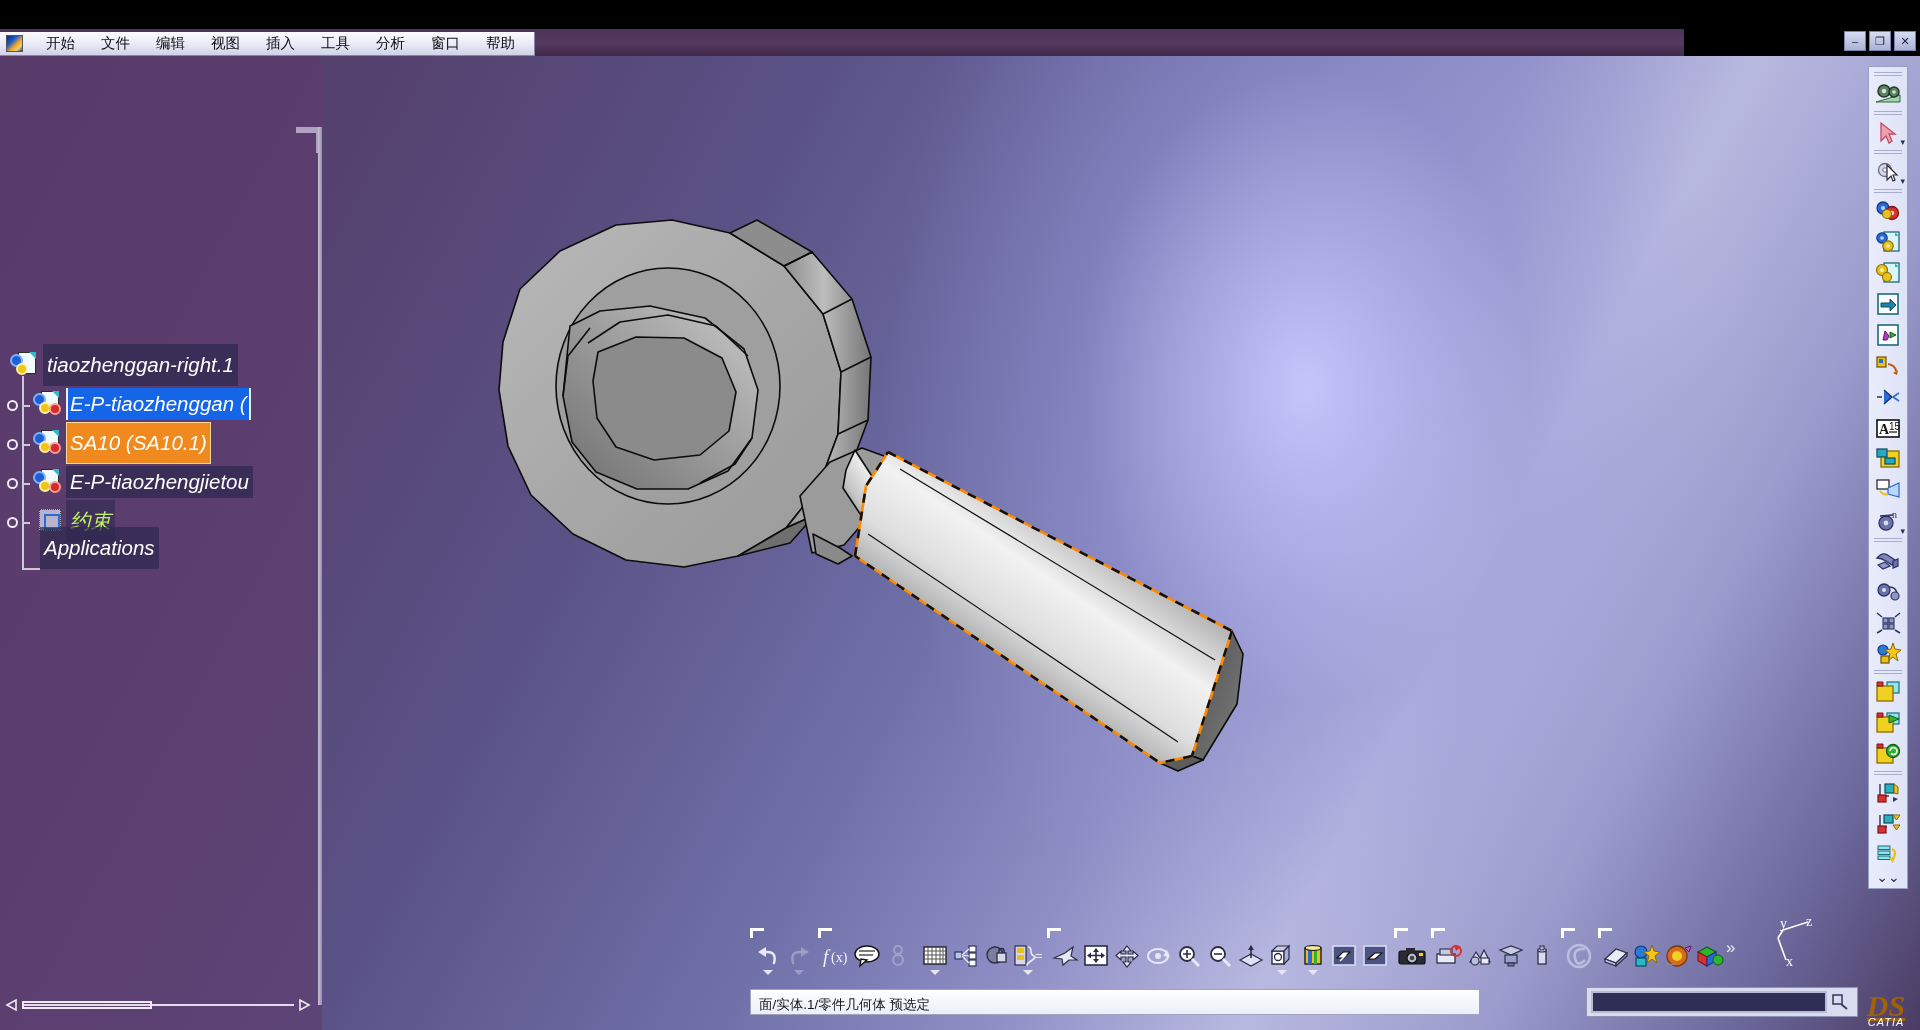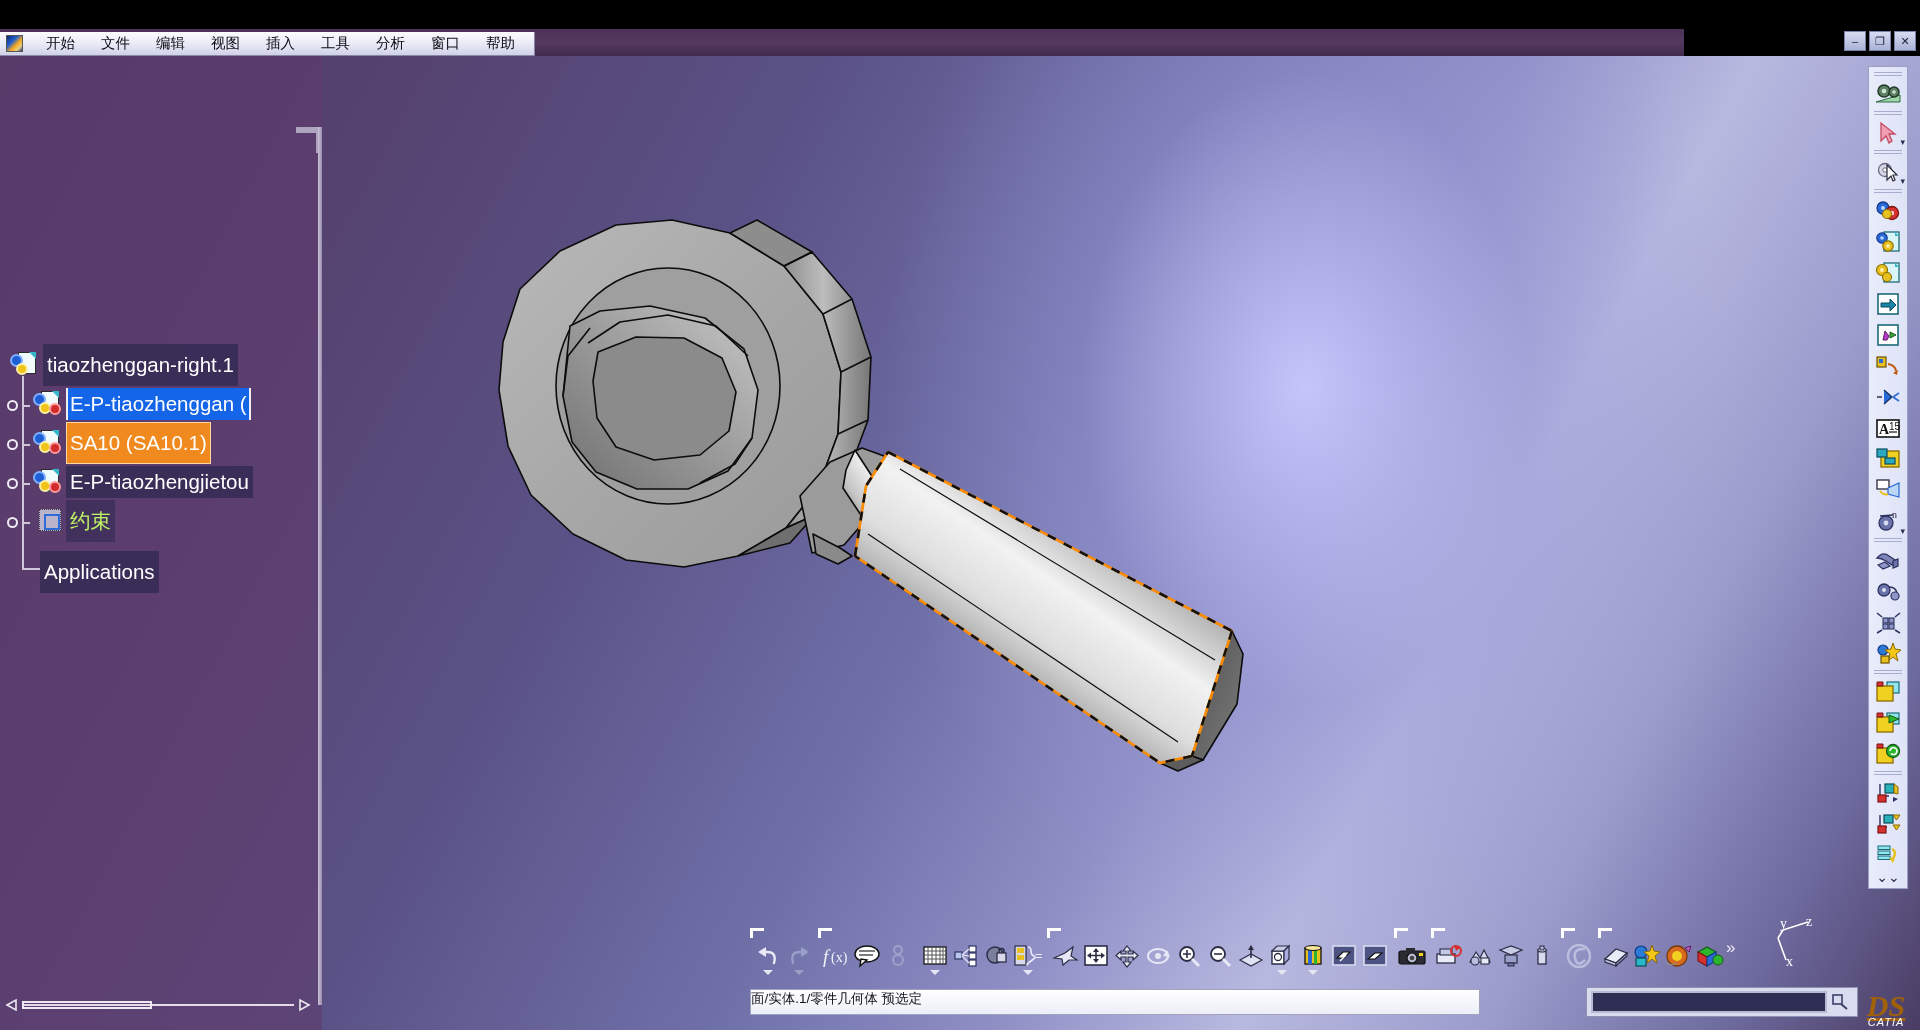--- a/index.html
+++ b/index.html
@@ -103,20 +103,21 @@
 
   .tree { position: absolute; left: 0; top: 0; width: 322px; }
   .tree-row {
     position: absolute; display: flex; align-items: center; height: 32px;
     white-space: nowrap;
   }
   .tree-label {
     font-size: 20.5px; color: #ffffff; padding: 8px 4px;
     font-family: "Liberation Sans", sans-serif;
     line-height: 26px;
+    font-style: italic;
   }
   .lbl-plain { background: rgba(44,40,78,0.70); }
   .lbl-sel-blue {
     background: #1565e8; color: #fff;
     outline: 2px solid #f0f0f0; outline-offset: -2px;
   }
   .lbl-sel-orange {
     background: #f08a1e; color: #ffffff;
     outline: 1px solid #ffd9a0; outline-offset: -1px;
   }
@@ -191,21 +192,22 @@
   .tb-chev { color: #eceaf6; font-size: 17px; margin-left: 2px; }
 
   
   .statusbar {
     position: absolute; left: 0; bottom: 0; width: 1920px; height: 46px;
   }
   .status-field {
     position: absolute; left: 750px; bottom: 15px; width: 730px; height: 26px;
     background: linear-gradient(to bottom,#ffffff,#eceef8);
     border: 1px solid #9fa3c0;
-    display: flex; align-items: flex-start;
+    display: flex; align-items: flex-end;
+    padding-left: 8px;
   }
   .status-text { font-size: 13.5px; color: #14141e; }
   .powerinput {
     position: absolute; right: 62px; bottom: 13px; width: 272px; height: 30px;
     background: #d9dcee; border: 1px solid #8d92b4;
     display: flex; align-items: center; padding: 0 4px;
   }
   .pi-field {
     flex: 1; height: 22px; background: #2f2f55; border: 2px solid #b6bad2;
   }
@@ -399,21 +401,21 @@
 
       <div class="tree-node-circle" style="left:7px; top:461px;"></div>
       <div class="tree-dash" style="left:22px; top:466px;"></div>
       <div class="tree-row" style="left:33px; top:449px;">
         <div class="node-icon">
           <div class="nd-constraint"></div>
         </div>
         <div class="tree-label lbl-dim">约束</div>
       </div>
 
-      <div class="tree-row" style="left:40px; top:500px;text-align:center;">
+      <div class="tree-row" style="left:40px; top:476px;text-align:center;">
         <div class="tree-label lbl-plain">Applications</div>
       </div>
     </div>
 
     <div class="tree-hscroll">
       <div class="track"></div>
       <div class="thumb"></div>
       <div class="arrow left">
         <svg width="16" height="16" viewBox="0 0 16 16">
             <polygon points="3,8 12,3 12,13" fill="none" stroke="#efe9f3" stroke-width="1.6"></polygon>

